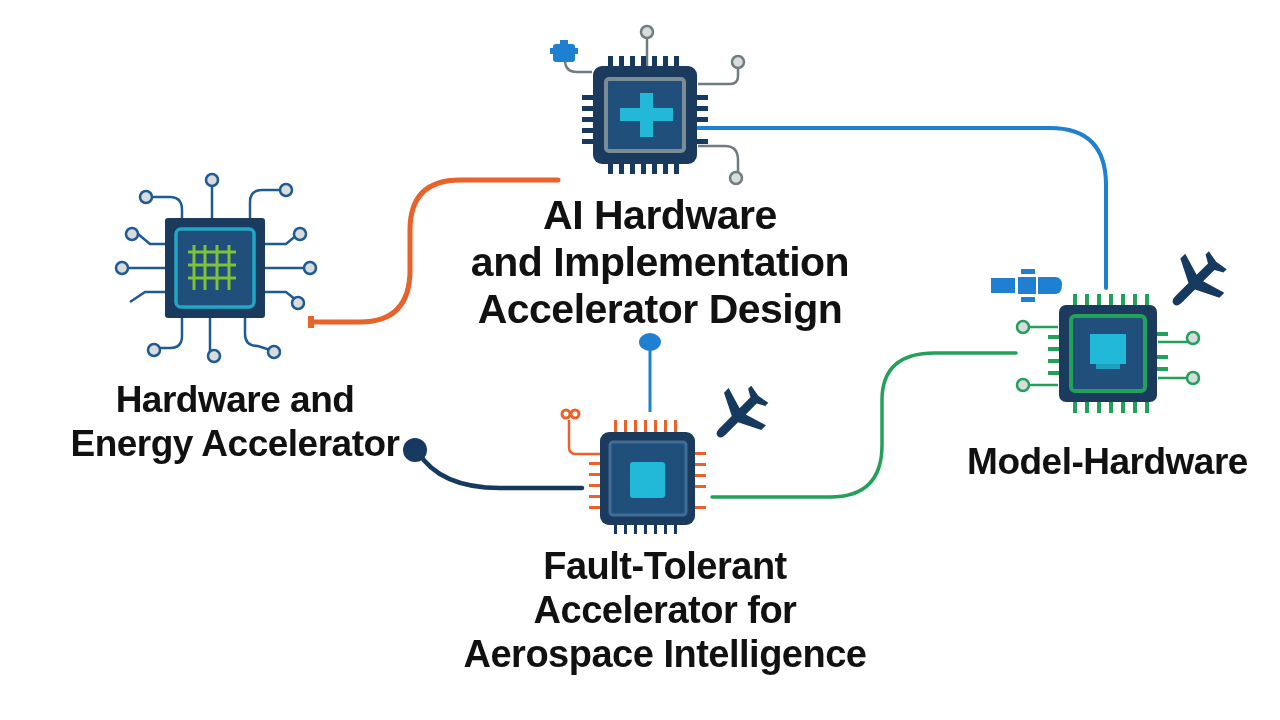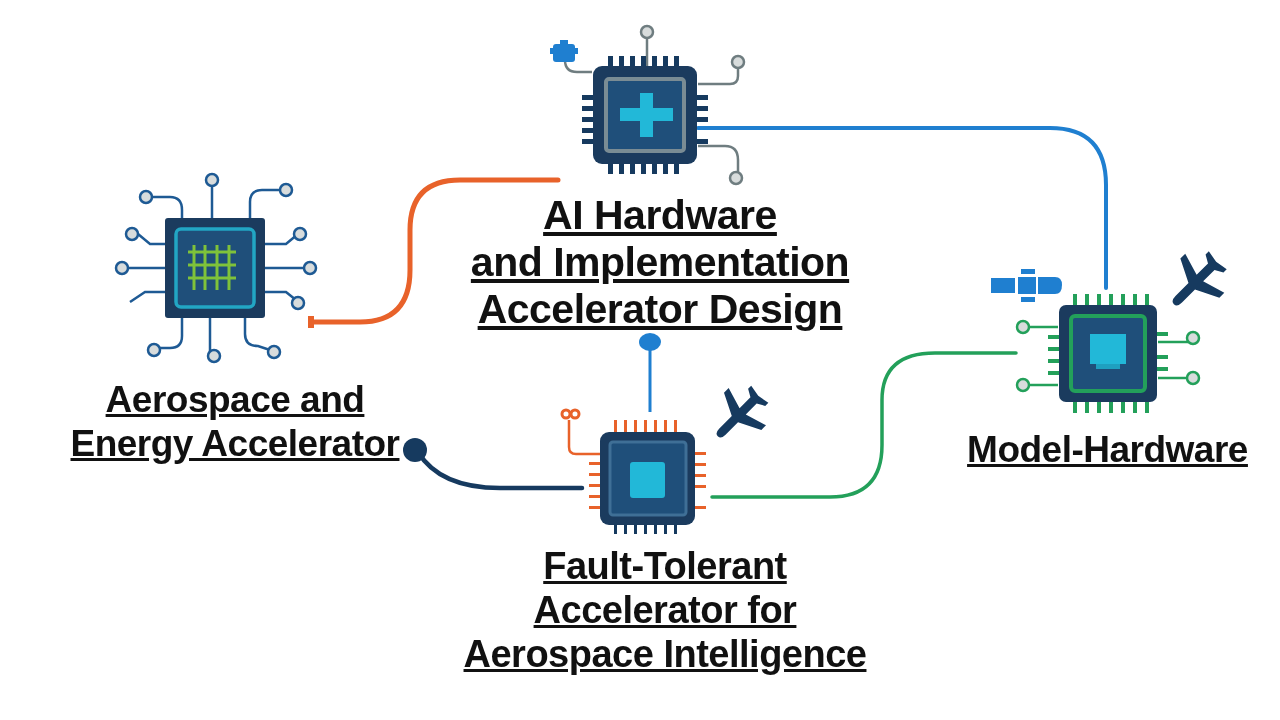--- a/index.html
+++ b/index.html
@@ -1,25 +1,25 @@
 <!DOCTYPE html>
 <html><head>
   <meta charset="utf-8">
   <style>
     html, body { margin: 0; padding: 0; background: #ffffff; }
     body { width: 1280px; height: 720px; position: relative; overflow: hidden;
            font-family: "Liberation Sans", "DejaVu Sans", sans-serif; }
     svg.canvas { position: absolute; left: 0; top: 0; }
     .label { position: absolute; text-align: center; font-weight: bold; color: #111111;
              letter-spacing: -0.5px; line-height: 1.13; }
-    .label div { white-space: nowrap; text-decoration: underline; }
+    .label div { white-space: nowrap; }
     #lbl-ai { left: 440px; top: 192px; width: 440px; font-size: 41px; line-height: 47px; }
     #lbl-res { left: 60px; top: 378px; width: 350px; font-size: 37px; line-height: 44px; }
     #lbl-fault { left: 430px; top: 544px; width: 470px; font-size: 38px; line-height: 44px; }
-    #lbl-model { left: 940px; top: 428px; width: 335px; font-size: 37px; line-height: 44px; }
+    #lbl-model { left: 940px; top: 440px; width: 335px; font-size: 37px; line-height: 44px; }
   </style>
 </head>
 <body>
 
 <svg class="canvas" width="1280" height="720" viewBox="0 0 1280 720">
 
   <path d="M312 322 L 360 322 Q 410 322 410 270 L 410 230 Q 410 180 460 180 L 558 180" fill="none" stroke="#e8622a" stroke-width="5" stroke-linecap="round"></path>
   <rect x="308" y="316" width="6" height="12" fill="#e8622a"></rect>
 
   <path d="M698 128 L 1050 128 Q 1106 128 1106 185 L 1106 288" fill="none" stroke="#1f7fd0" stroke-width="4" stroke-linecap="round"></path>
@@ -210,21 +210,21 @@
   </g>
 </svg>
 
 <div class="label" id="lbl-ai">
   <div>AI Hardware</div>
   <div>and Implementation</div>
   <div>Accelerator Design</div>
 </div>
 
 <div class="label" id="lbl-res">
-  <div>Aerospace and</div>
+  <div>Hardware and</div>
   <div>Energy Accelerator</div>
 </div>
 
 <div class="label" id="lbl-fault">
   <div>Fault-Tolerant</div>
   <div>Accelerator for</div>
   <div>Aerospace Intelligence</div>
 </div>
 
 <div class="label" id="lbl-model">

